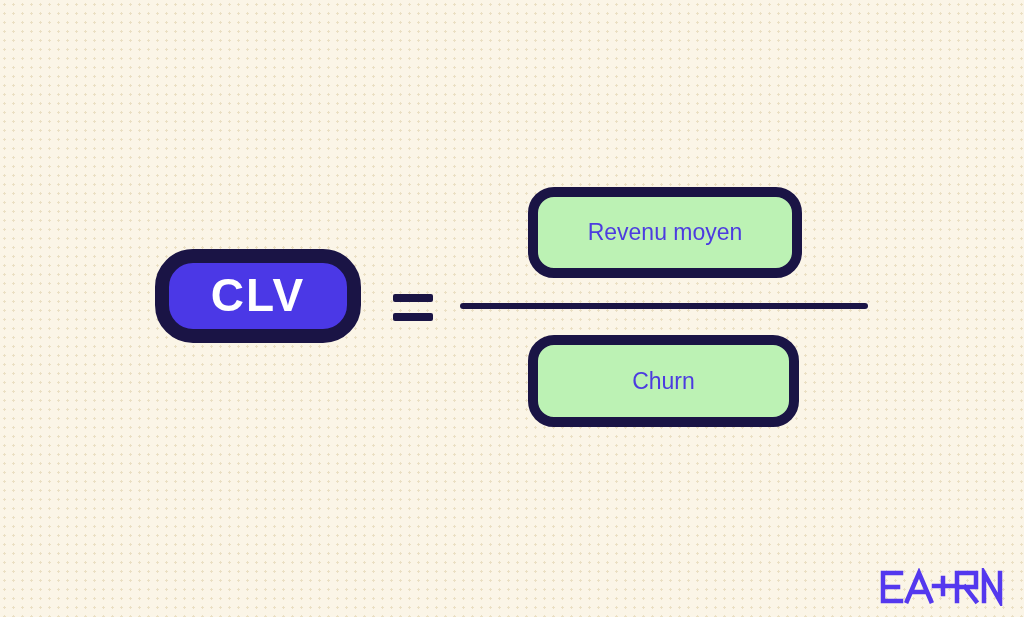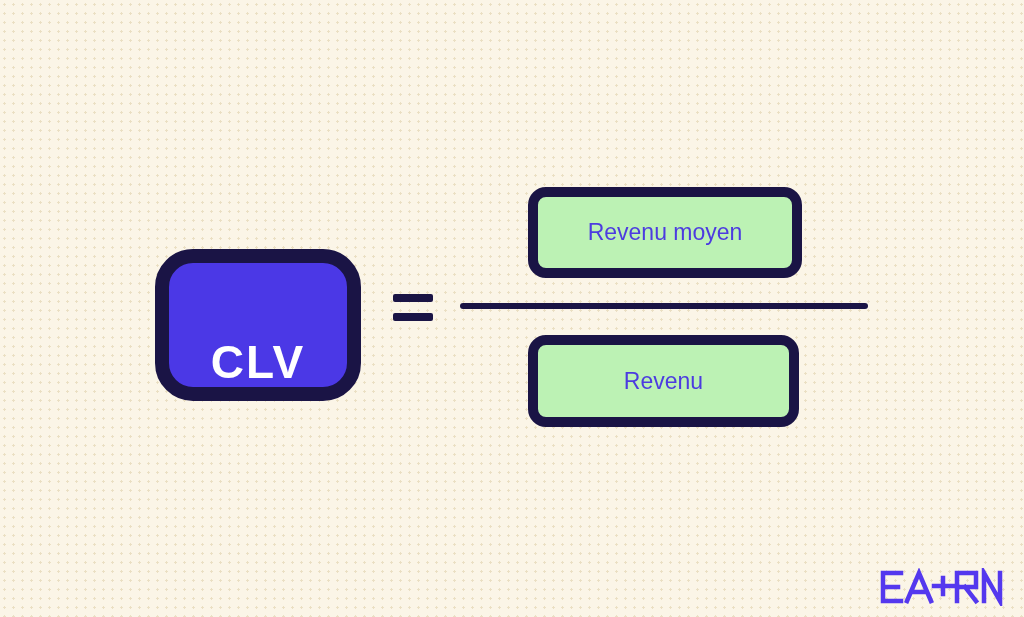--- a/index.html
+++ b/index.html
@@ -16,26 +16,26 @@
     
     background-image: radial-gradient(rgba(214, 196, 152, 0.45) 1px, rgba(0,0,0,0) 1.3px);
     background-size: 9px 9px;
   }
 
   .abs { position: absolute; box-sizing: border-box; }
 
   
   .clv-box {
     left: 155px; top: 249px;
-    width: 206px; height: 152px;
+    width: 206px; height: 94px;
     background: #4B38E6;
     border: 14px solid #1A1445;
     border-radius: 38px;
     display: flex;
-    align-items: flex-end;
+    align-items: center;
     justify-content: center;
   }
   .clv-text {
     color: #FFFFFF;
     font-size: 46px;
     font-weight: bold;
     letter-spacing: 2px;
     line-height: 1;
     padding-bottom: 2px;
   }
@@ -59,21 +59,21 @@
     width: 1px; height: 1px;
     overflow: hidden;
     clip: rect(0 0 0 0);
     white-space: nowrap;
   }
 
   
   .green-box {
     background: #BCF2B4;
     border: 10px solid #1A1445;
-    border-radius: 18px;
+    border-radius: 26px;
     display: flex;
     flex-direction: column;
     align-items: center;
     justify-content: center;
     text-align: center;
   }
   .green-box .label {
     color: #4C3BE0;
     font-size: 23px;
     line-height: 35px;
@@ -115,21 +115,21 @@
   <div class="bar bottom"></div>
 </div>
 
 <div class="abs green-box numerator-box">
   <span class="label">Revenu moyen</span>
 </div>
 
 <div class="abs fraction-bar"></div>
 
 <div class="abs green-box denominator-box">
-  <span class="label">Revenu</span>
+  <span class="label">Churn</span>
 </div>
 
 <div class="abs logo">
   <span class="sr-only">EA+RN</span>
 
   <svg viewBox="0 0 128 38" fill="none" stroke="#5438EE" stroke-width="4.5" stroke-linecap="square" stroke-linejoin="miter">
 
     <path d="M24 5 H6 V33 H24 M6 19 H21"></path>
 
     <path d="M30 33 L42 5 L54 33 M34.5 24 H49.5"></path>

